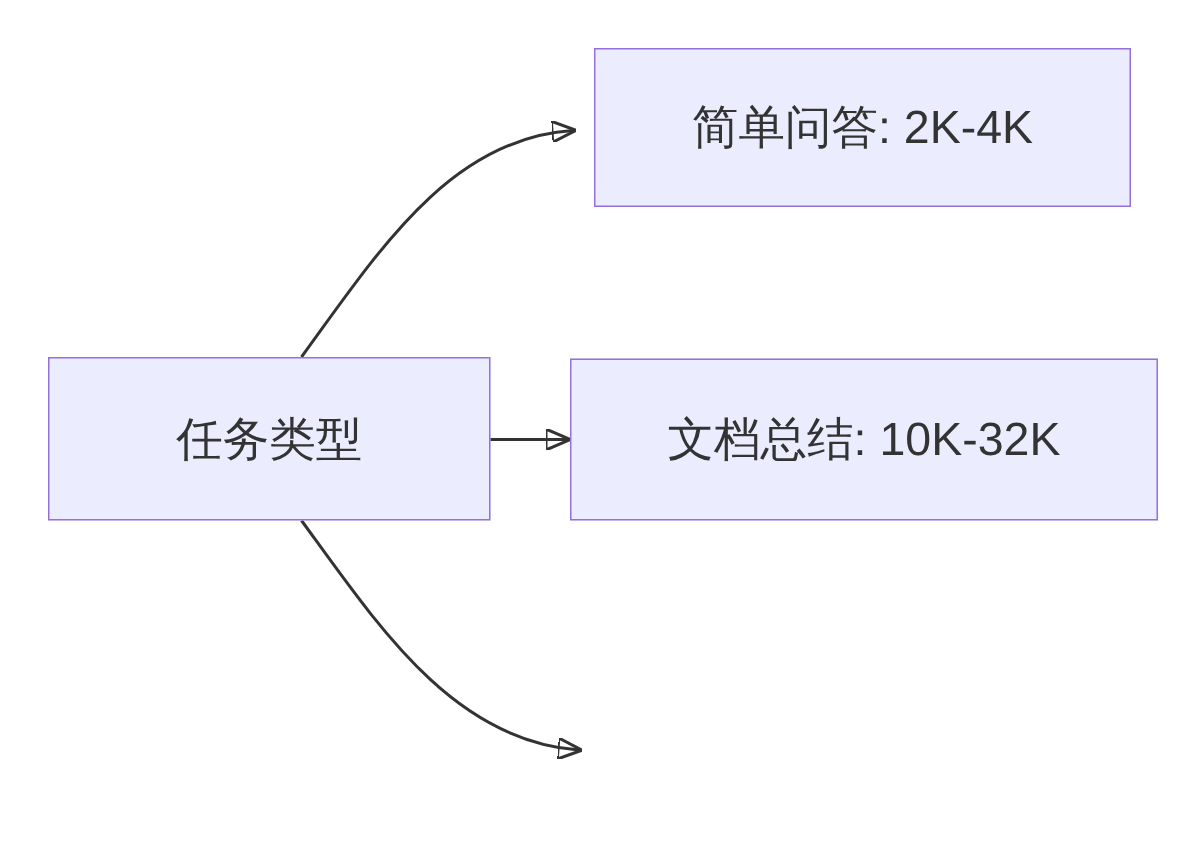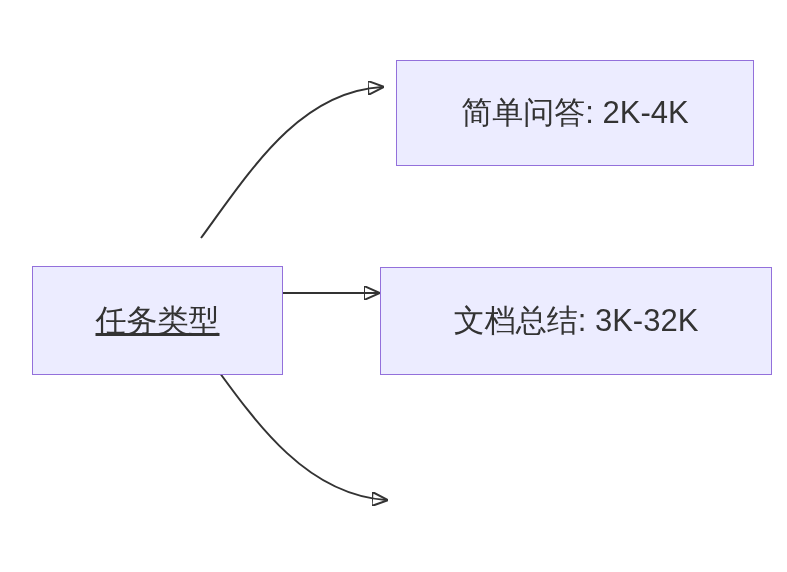--- a/index.html
+++ b/index.html
@@ -32,23 +32,22 @@
     background:var(--node-fill);
     border:1.5px solid var(--node-border);
     color:var(--text);
     display:flex;
     align-items:center;
     justify-content:center;
     font-size:31px;
     line-height:1.2;
     white-space:nowrap;
     text-align:center;
-    margin-top:28px;
   }
-  .node-root   {left:32px;  top:238px; width:251px; height:109px;text-decoration:underline;}
+  .node-root   {left:32px;  top:238px; width:295px; height:109px;}
   .node-top    {left:396px; top:32px;  width:358px; height:106px;}
   .node-middle {left:380px; top:239px; width:392px; height:108px;}
   .node-bottom {left:388px; top:447px; width:375px; height:106px;}
 </style>
 </head>
 <body>
 
 <div class="canvas">
 
   <svg class="edges" width="787" height="572" viewBox="0 0 787 572" aria-hidden="true">
@@ -64,17 +63,17 @@
 
   <div class="node node-root">
     <span>任务类型</span>
   </div>
 
   <div class="node node-top">
     <span>简单问答: 2K-4K</span>
   </div>
 
   <div class="node node-middle">
-    <span>文档总结: 3K-32K</span>
+    <span>文档总结: 10K-32K</span>
   </div>
 
 
 </div>
 
 </body></html>

